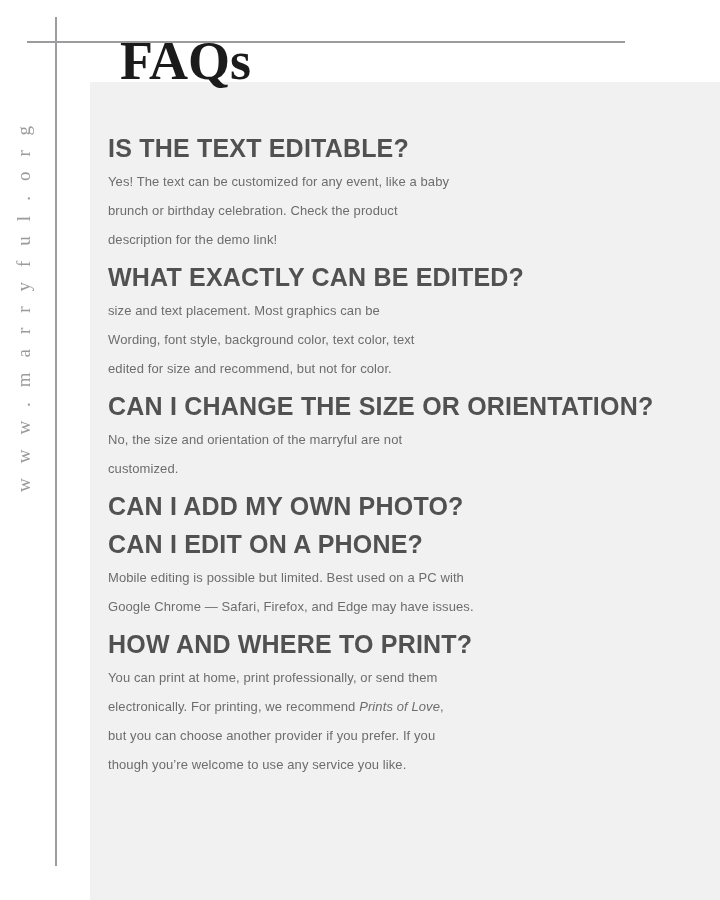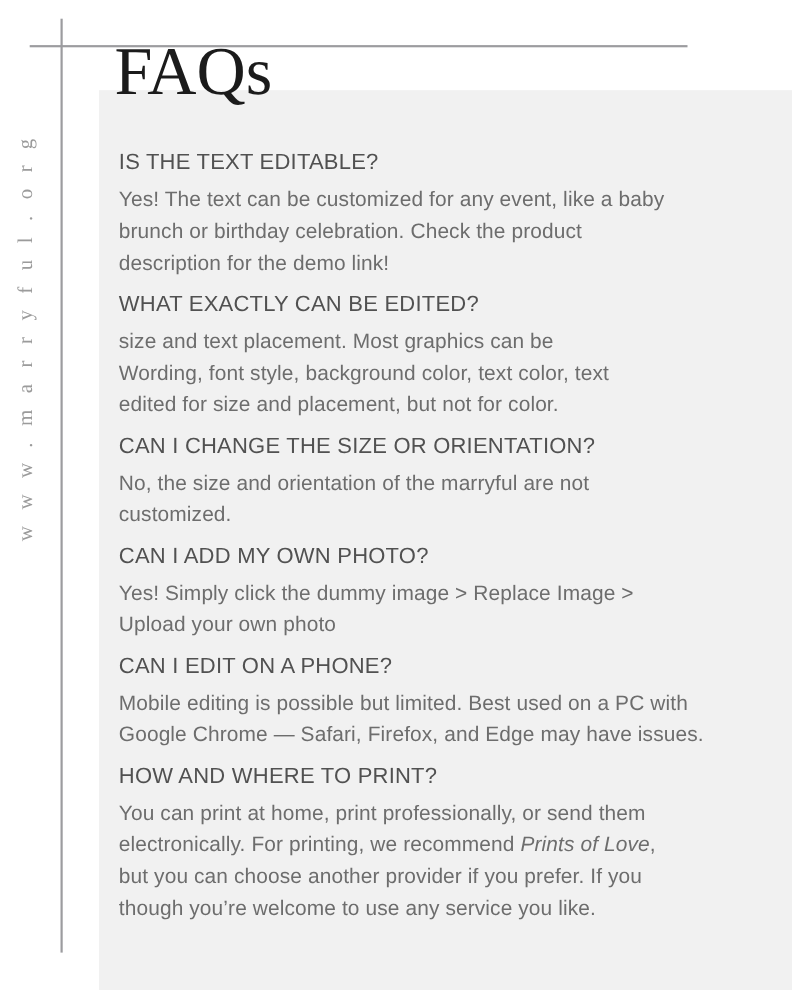--- a/index.html
+++ b/index.html
@@ -24,34 +24,34 @@
     position:absolute;left:13px;top:492px;
     transform:rotate(-90deg);transform-origin:0 0;
     width:430px;
     font-family:"Liberation Serif",serif;
     font-size:19px;letter-spacing:15px;
     color:var(--watermark);
     white-space:nowrap;
   }
 
   .title{
-    position:absolute;left:104px;top:34px;z-index:2;
+    position:absolute;left:120px;top:34px;z-index:2;
     font-family:"Liberation Serif",serif;
-    font-weight:normal;font-size:62px;line-height:1;
+    font-weight:bold;font-size:54px;line-height:1;
     color:var(--title);letter-spacing:0;
   }
 
   .faq-list{position:absolute;left:108px;top:134px;width:600px;z-index:2;}
   .faq-section{margin-bottom:9px;}
   .faq-question{
-    font-size:20px;font-weight:normal;line-height:29px;
+    font-size:25px;font-weight:bold;line-height:29px;
     letter-spacing:.2px;color:var(--question);
     margin-bottom:4px;
   }
-  .faq-answer{font-size:19px;line-height:29px;letter-spacing:.1px;color:var(--answer);}
+  .faq-answer{font-size:13px;line-height:29px;letter-spacing:.1px;color:var(--answer);}
   .answer-line{white-space:nowrap;}
   .answer-line em{font-style:italic;}
 </style>
 </head>
 <body>
 
 <div class="page">
   <div class="panel"></div>
   <div class="vline"></div>
   <div class="hline"></div>
@@ -67,36 +67,32 @@
           <div class="answer-line"><span>Yes! The text can be customized for any event, like a baby</span></div>
           <div class="answer-line"><span>brunch or birthday celebration. Check the product</span></div>
           <div class="answer-line"><span>description for the demo link!</span></div>
         </div>
       </section>
       <section class="faq-section">
         <h2 class="faq-question">WHAT EXACTLY CAN BE EDITED?</h2>
         <div class="faq-answer">
           <div class="answer-line"><span>size and text placement. Most graphics can be</span></div>
           <div class="answer-line"><span>Wording, font style, background color, text color, text</span></div>
-          <div class="answer-line"><span>edited for size and placement, but not for color.</span></div>
+          <div class="answer-line"><span>edited for size and recommend, but not for color.</span></div>
         </div>
       </section>
       <section class="faq-section">
         <h2 class="faq-question">CAN I CHANGE THE SIZE OR ORIENTATION?</h2>
         <div class="faq-answer">
           <div class="answer-line"><span>No, the size and orientation of the marryful are not</span></div>
           <div class="answer-line"><span>customized.</span></div>
         </div>
       </section>
       <section class="faq-section">
         <h2 class="faq-question">CAN I ADD MY OWN PHOTO?</h2>
-        <div class="faq-answer">
-          <div class="answer-line"><span>Yes! Simply click the dummy image &gt; Replace Image &gt;</span></div>
-          <div class="answer-line"><span>Upload your own photo</span></div>
-        </div>
       </section>
       <section class="faq-section">
         <h2 class="faq-question">CAN I EDIT ON A PHONE?</h2>
         <div class="faq-answer">
           <div class="answer-line"><span>Mobile editing is possible but limited. Best used on a PC with</span></div>
           <div class="answer-line"><span>Google Chrome — Safari, Firefox, and Edge may have issues.</span></div>
         </div>
       </section>
       <section class="faq-section">
         <h2 class="faq-question">HOW AND WHERE TO PRINT?</h2>

